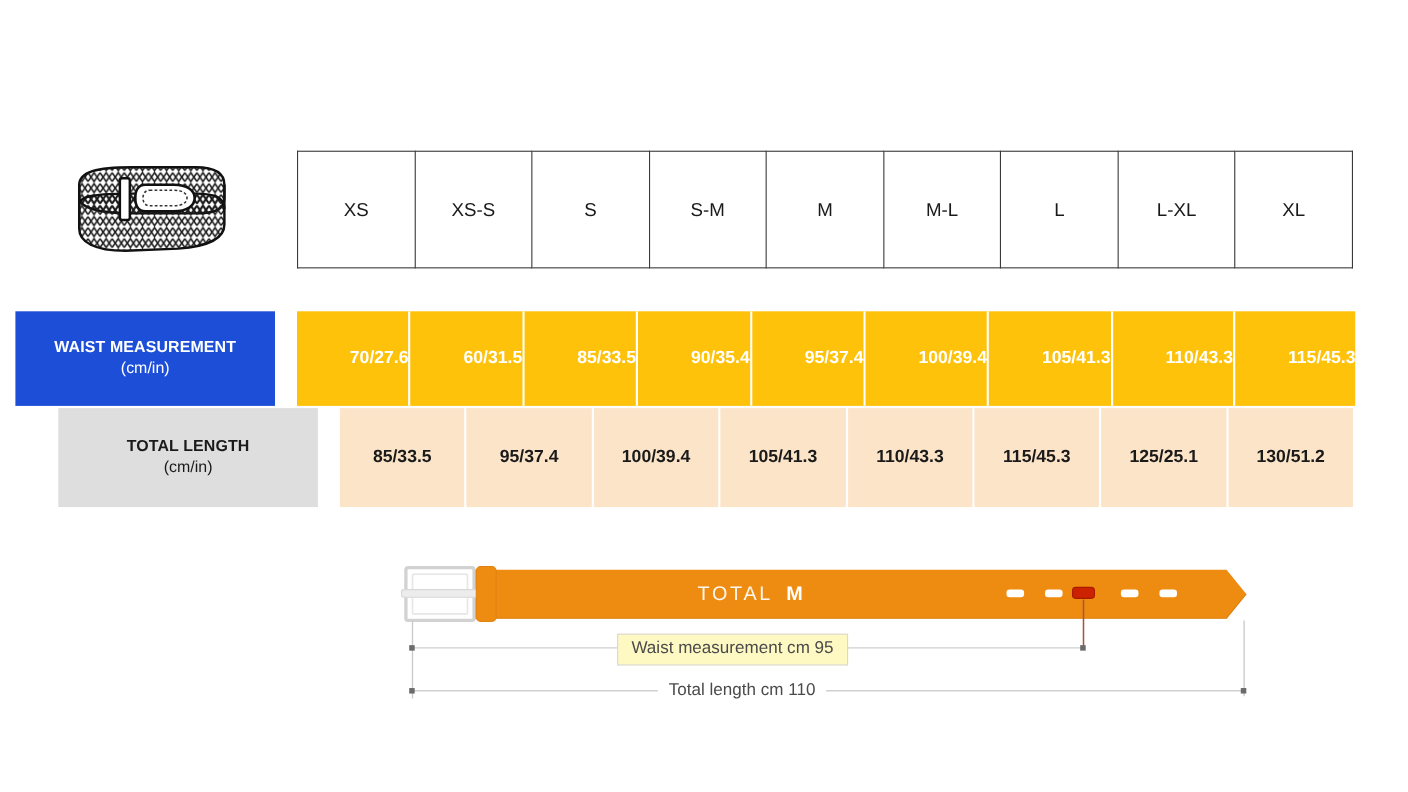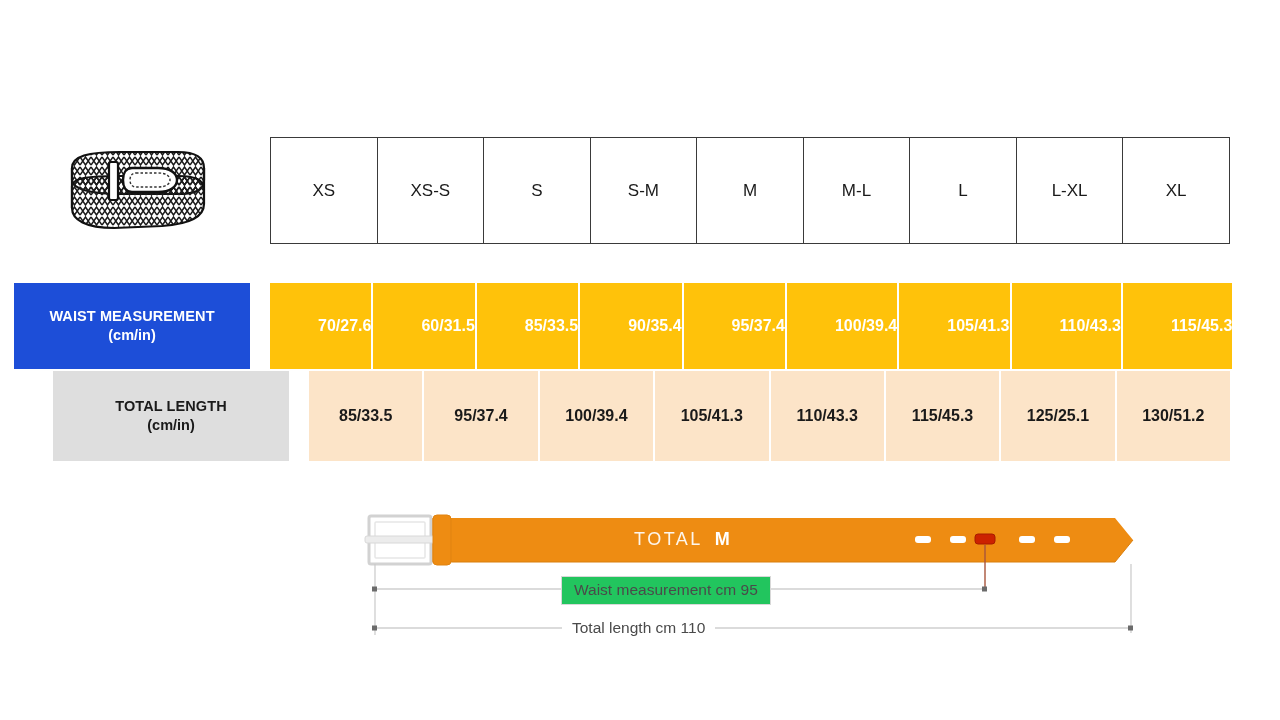--- a/index.html
+++ b/index.html
@@ -59,21 +59,21 @@
   }
   .meas-row.waist .row-label {
     background: #1d4ed8;
     color: #ffffff;
   }
   .meas-row.length .row-label {
     background: #dedede;
     color: #1a1a1a;
   }
   .row-label .l1 { font-size: 14.5px; font-weight: 700; letter-spacing: .1px; }
-  .row-label .l2 { font-size: 14.5px; font-weight: 700; }
+  .row-label .l2 { font-size: 14.5px; font-weight: 400; }
 
   .cells {
     flex: 1 1 auto;
     display: flex;
     margin-left: 20px;
   }
   .cells .cell {
     flex: 1 1 0;
     display: flex;
     align-items: center;
@@ -90,28 +90,28 @@
   .belt-diagram {
     position: absolute;
     left: 355px; top: 500px;
     width: 800px; height: 150px;
   }
   .belt-label-box {
     position: absolute;
     left: 561px; top: 576px;
     padding: 4px 12px 5px 12px;
     border: 1px solid #d8d8d8;
-    background: #22c55e;
+    background: #fef9c3;
     font-size: 15.5px;
     color: #4a4a4a;
     white-space: nowrap;
   }
   .belt-label-plain {
     position: absolute;
-    left: 562px; top: 617px;
+    left: 598px; top: 617px;
     padding: 2px 10px;
     background: #ffffff;
     font-size: 15.5px;
     color: #4a4a4a;
     white-space: nowrap;
   }
   .size-tag {
     position: absolute;
     left: 634px; top: 529px;
     font-size: 18px;

